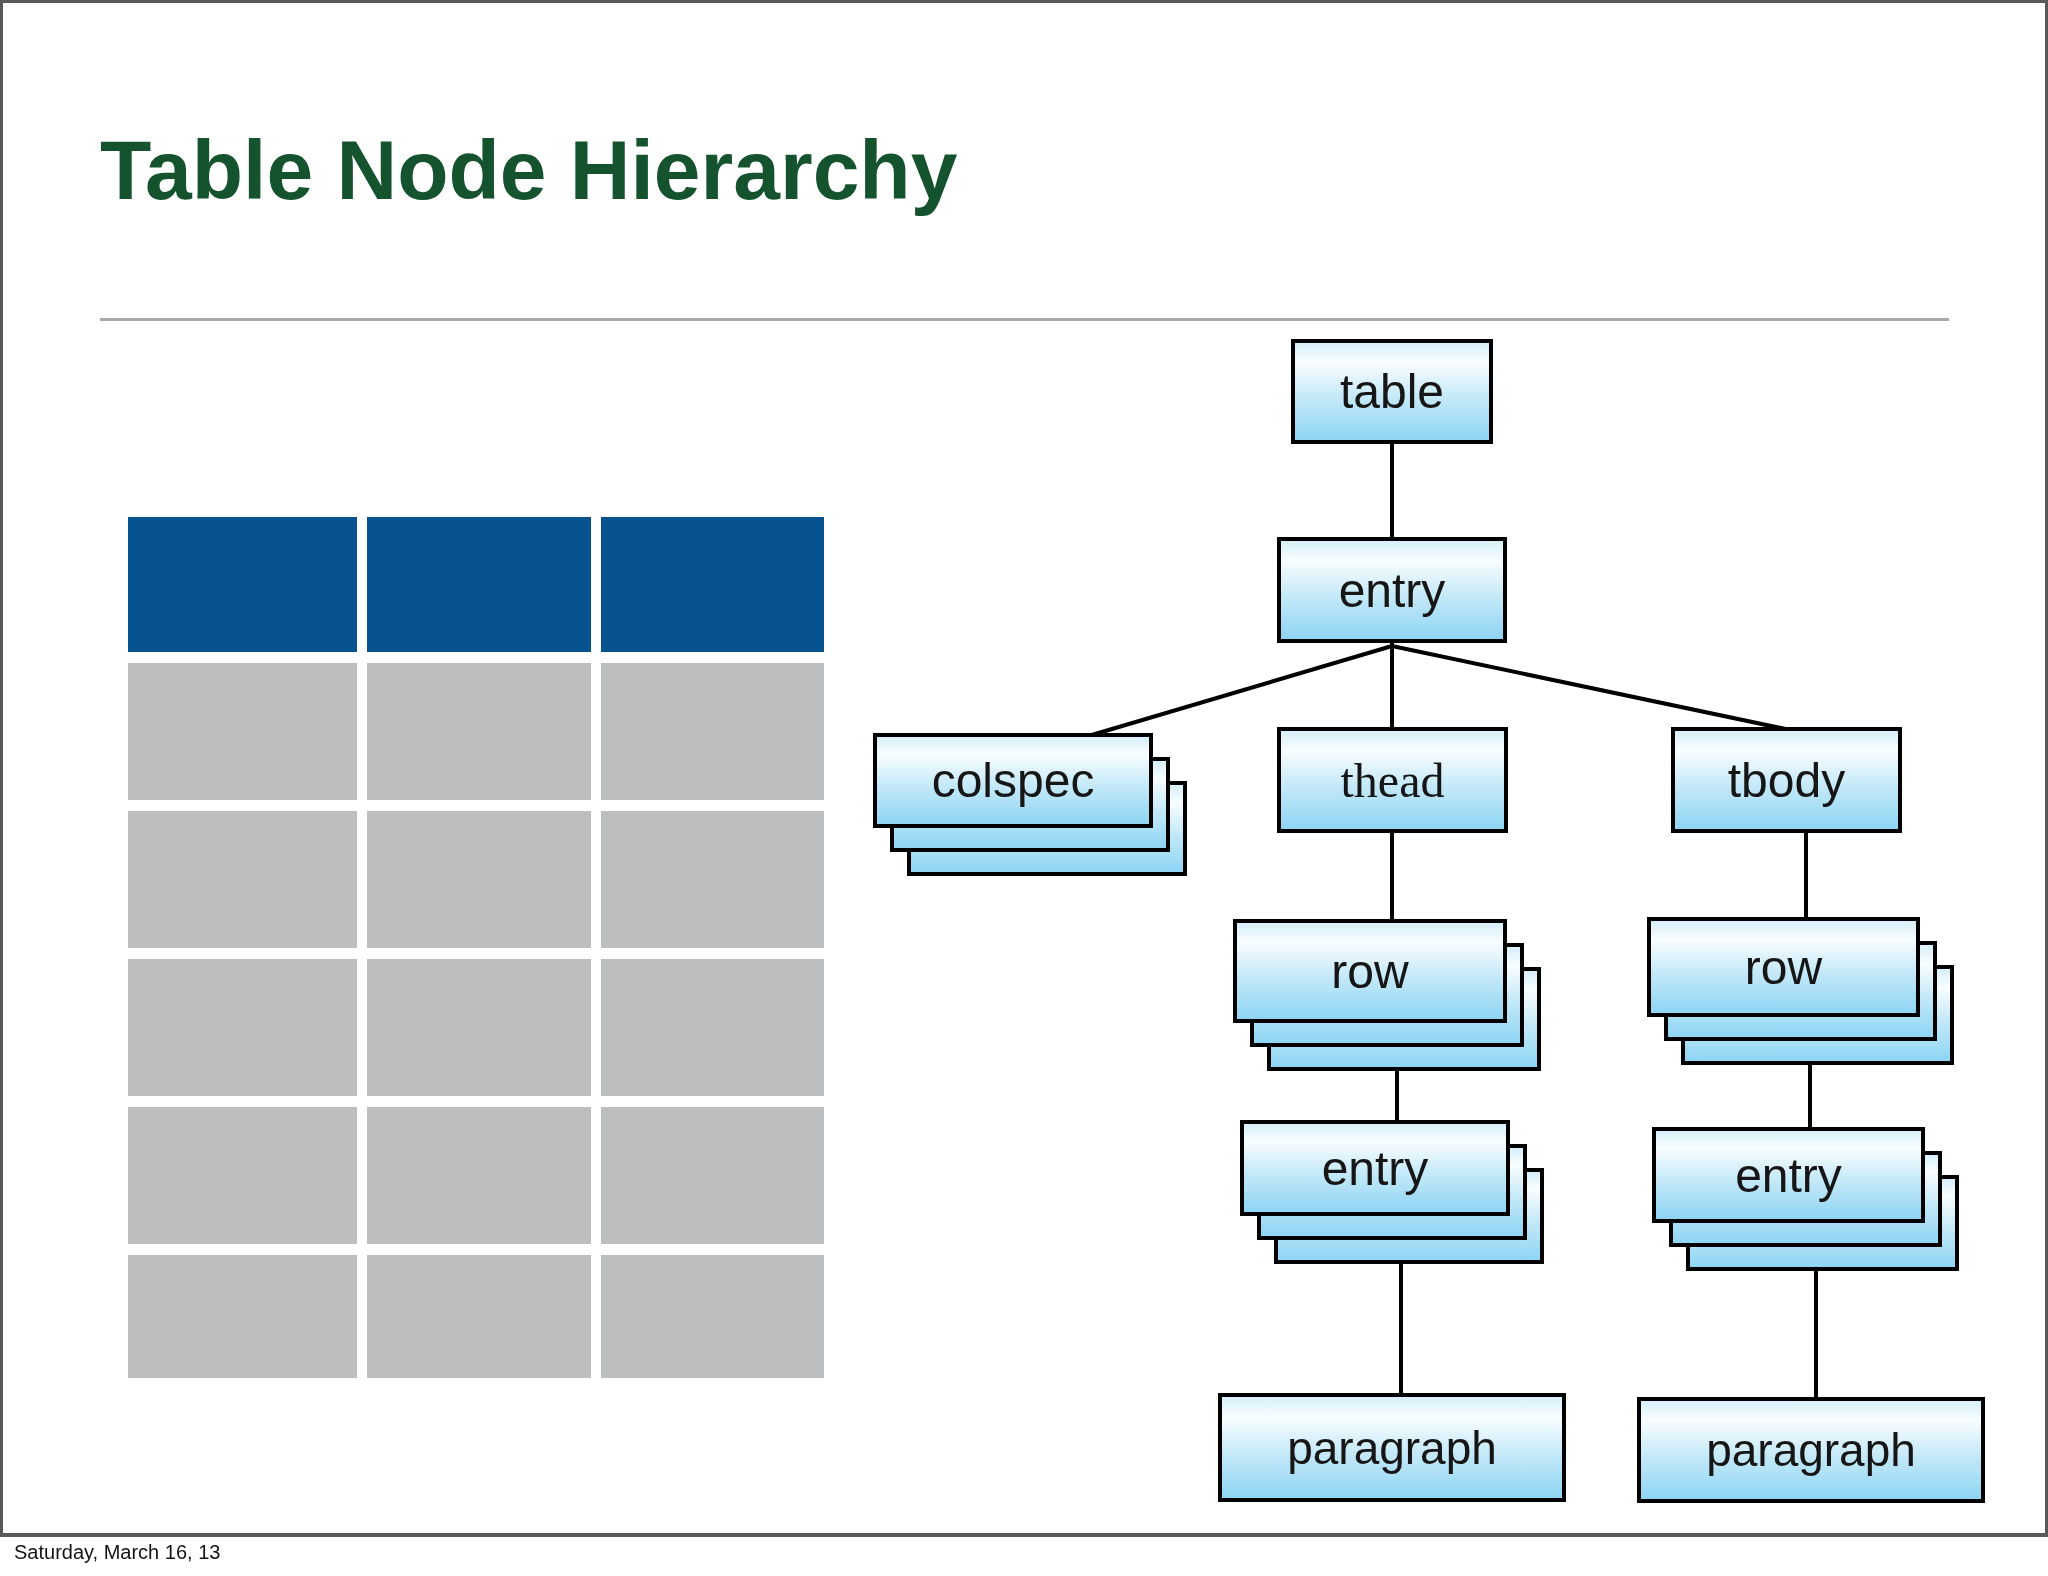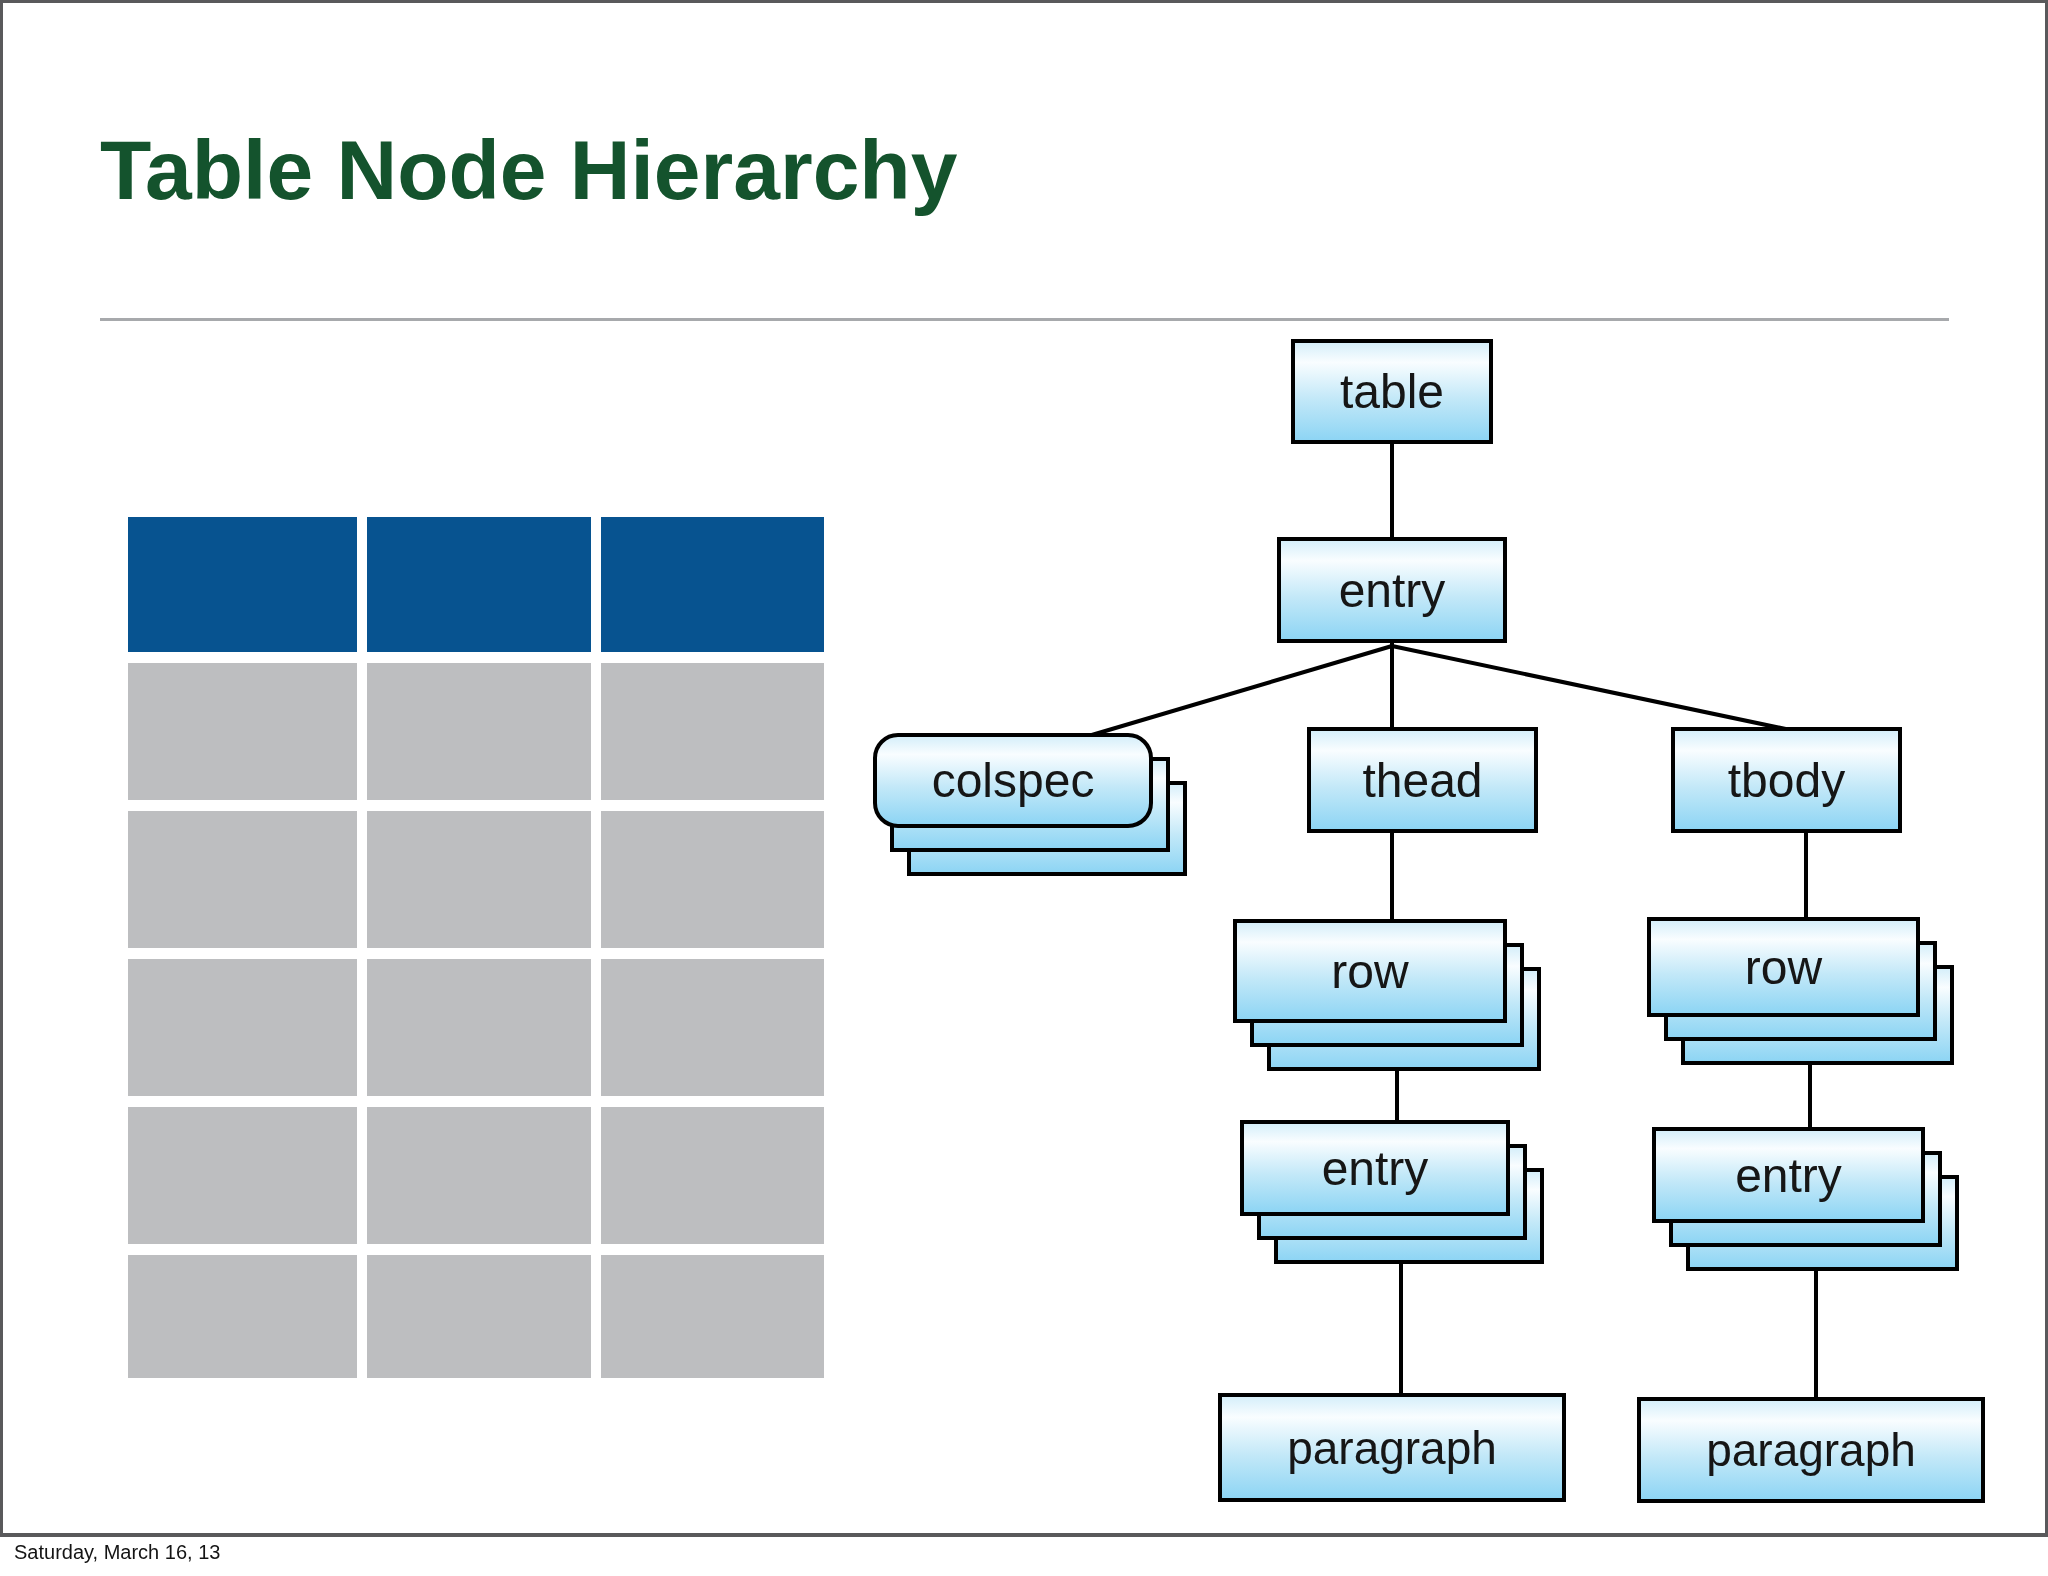--- a/index.html
+++ b/index.html
@@ -90,25 +90,25 @@
   <div class="node" style="left:1291px; top:339px; width:202px; height:105px;">
     <span class="node-label">table</span>
   </div>
 
   <div class="node" style="left:1277px; top:537px; width:230px; height:106px;">
     <span class="node-label">entry</span>
   </div>
 
   <div class="node-copy c3" style="left:907px; top:781px; width:280px; height:95px;"></div>
   <div class="node-copy c2" style="left:890px; top:757px; width:280px; height:95px;"></div>
-  <div class="node" style="left:873px; top:733px; width:280px; height:95px;border-radius:25px;">
+  <div class="node" style="left:873px; top:733px; width:280px; height:95px;">
     <span class="node-label">colspec</span>
   </div>
 
-  <div class="node" style="left:1307px; top:727px; width:231px; height:106px;">
+  <div class="node" style="left:1277px; top:727px; width:231px; height:106px;font-family:Liberation Serif, serif;">
     <span class="node-label">thead</span>
   </div>
 
   <div class="node" style="left:1671px; top:727px; width:231px; height:106px;">
     <span class="node-label">tbody</span>
   </div>
 
   <div class="node-copy c3" style="left:1267px; top:967px; width:274px; height:104px;"></div>
   <div class="node-copy c2" style="left:1250px; top:943px; width:274px; height:104px;"></div>
   <div class="node" style="left:1233px; top:919px; width:274px; height:104px;">

